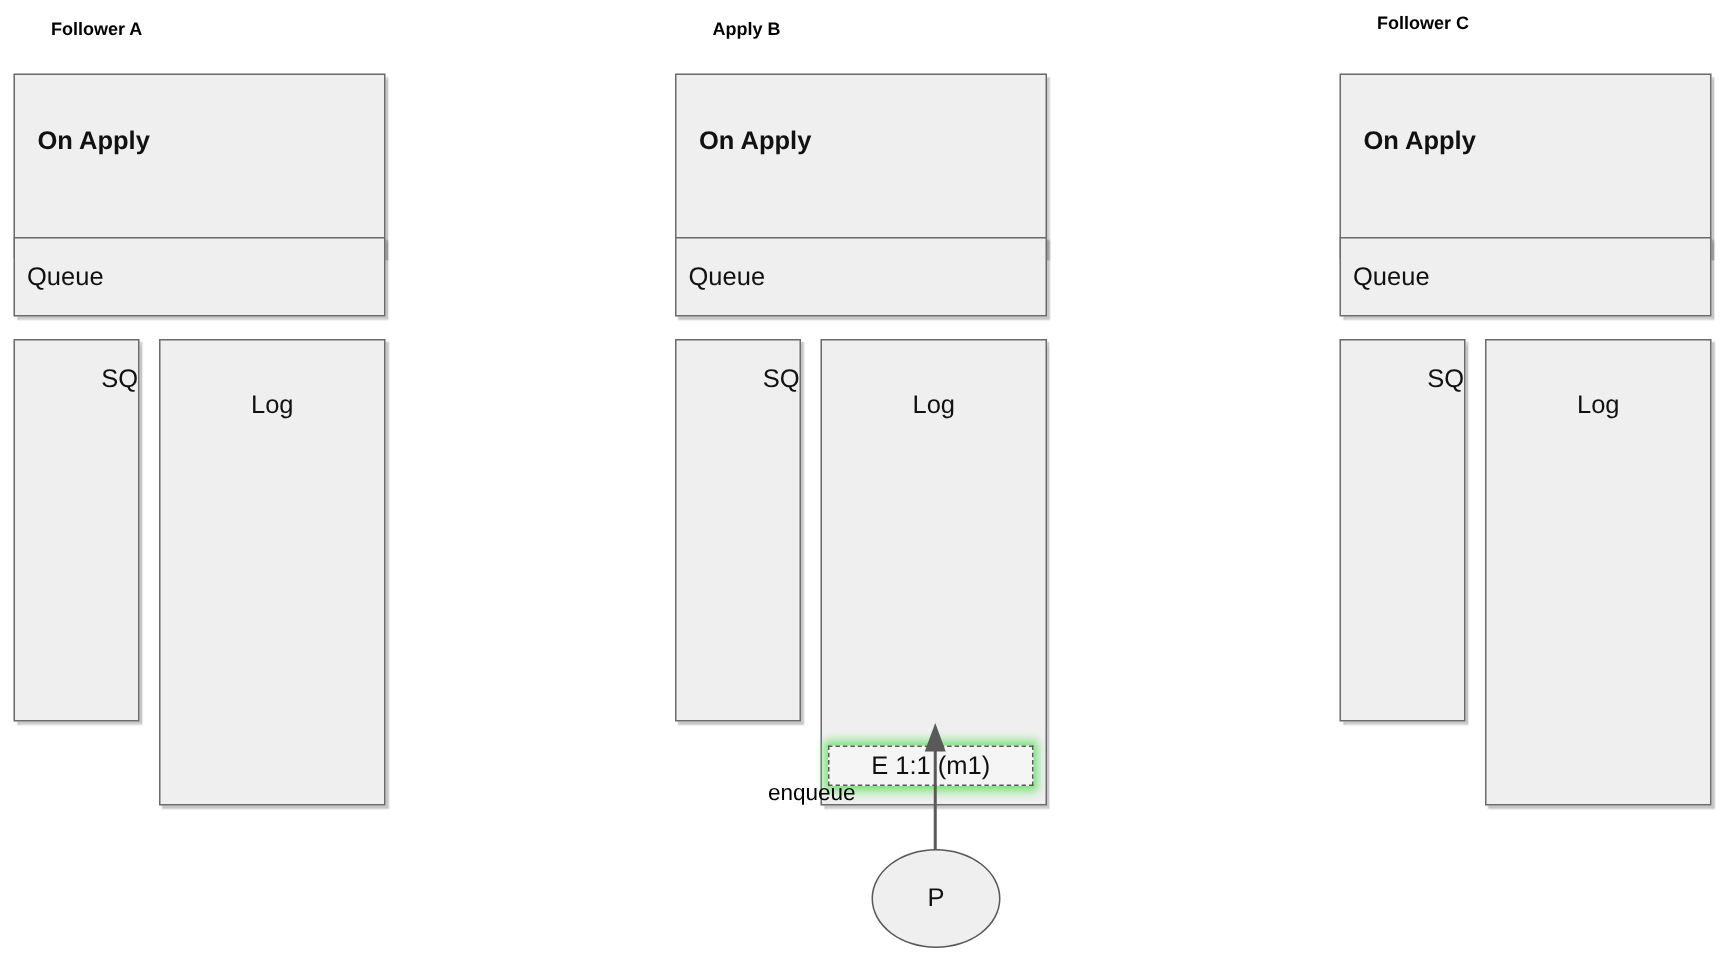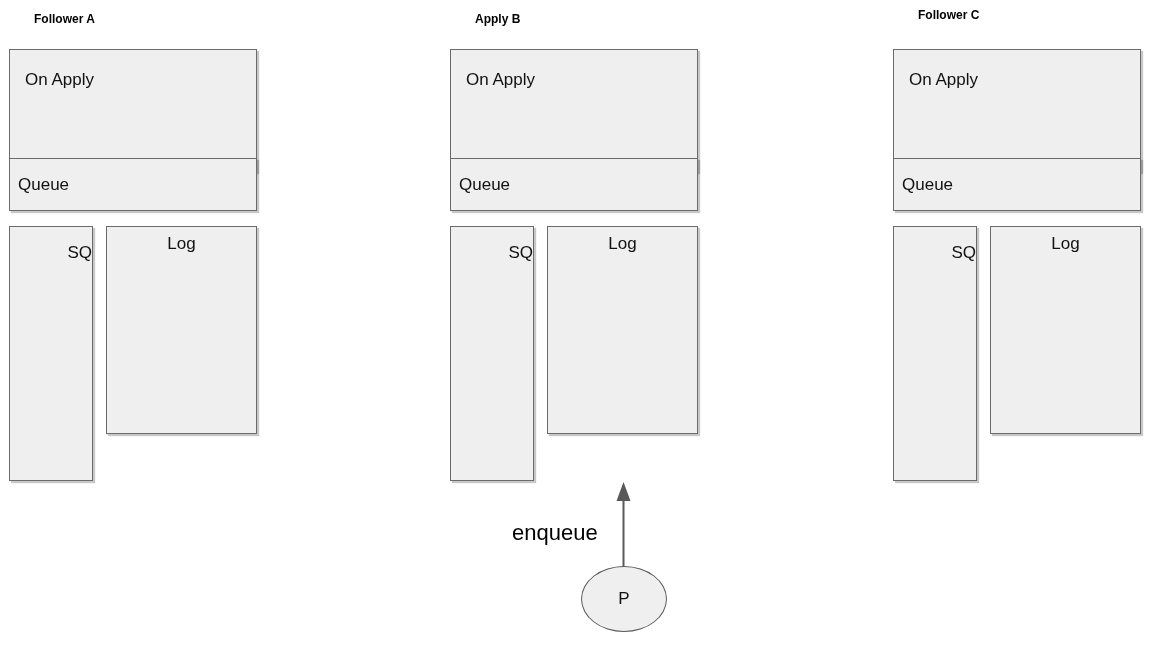--- a/index.html
+++ b/index.html
@@ -44,56 +44,57 @@
   .box {
     position: absolute;
     background: var(--box-fill);
     border: 1px solid var(--box-border);
     box-shadow: 2px 2px 1px rgba(0,0,0,0.22);
     font-size: 17px;
     color: var(--text);
   }
   .box-on-apply {
     top: 49px; left: 0; width: 248px; height: 123px;
-    padding: 20px 0 0 15px;
+    padding: 34px 0 0 15px;
+    font-weight: bold;
   }
   .box-queue {
     top: 158px; left: 0; width: 248px; height: 53px;
     display: flex; align-items: center;
     padding-left: 8px;
   }
   .box-sq {
     top: 226px; left: 0; width: 84px; height: 255px;
     text-align: right;
     padding-top: 16px;
   }
   .box-log {
-    top: 226px; left: 97px; width: 151px; height: 208px;
+    top: 226px; left: 97px; width: 151px; height: 311px;
     text-align: center;
-    padding-top: 7px;
+    padding-top: 33px;
   }
   .log-entry {
     position: absolute;
     left: 4px;
     right: 8px;
     bottom: 12px;
     height: 27px;
     line-height: 25px;
     background: #f5f5f5;
     border: 1px dashed #5a5a5a;
     box-shadow: 0 0 6px 3px var(--entry-glow);
     font-size: 17px;
     text-align: center;
     white-space: nowrap;
   }
   .edge-label {
     position: absolute;
     left: 512px;
     top: 520px;
-    font-size: 22px;
+    font-size: 15px;
     color: #000000;
     white-space: nowrap;
   }
   .enqueue-arrow {
     position: absolute;
     left: 609px;
     top: 481px;
     width: 30px;
     height: 88px;
     color: var(--arrow);
@@ -141,20 +142,21 @@
       <span>On Apply</span>
     </div>
     <div class="box box-queue">
       <span>Queue</span>
     </div>
     <div class="box box-sq">
       <span>SQ</span>
     </div>
     <div class="box box-log">
       <span>Log</span>
+      <div class="log-entry">E 1:1 (m1)</div>
     </div>
   </div>
 
   <div class="column col-c">
     <div class="node-title">Follower C</div>
     <div class="box box-on-apply">
       <span>On Apply</span>
     </div>
     <div class="box box-queue">
       <span>Queue</span>

